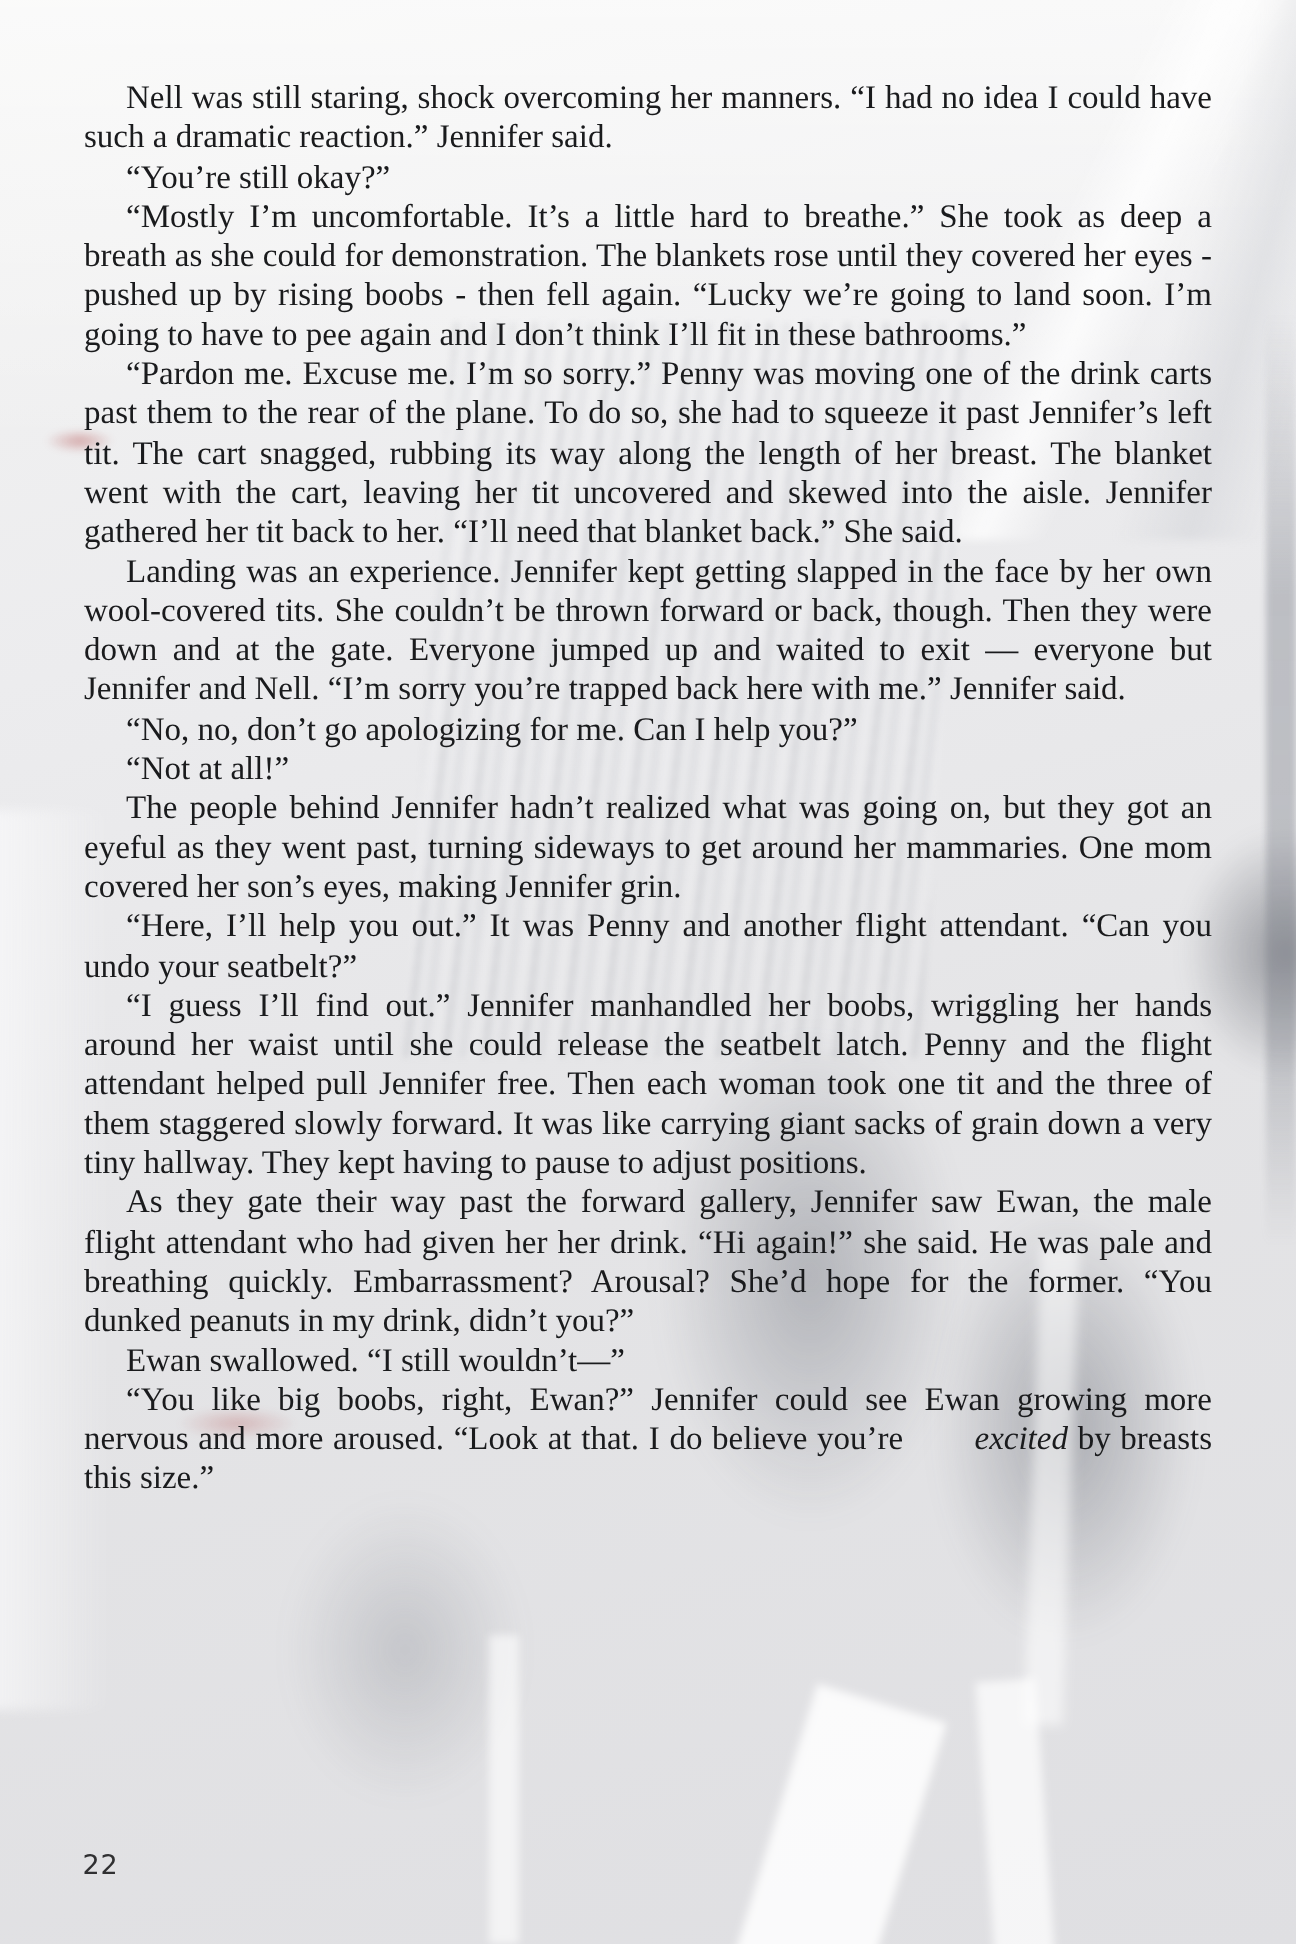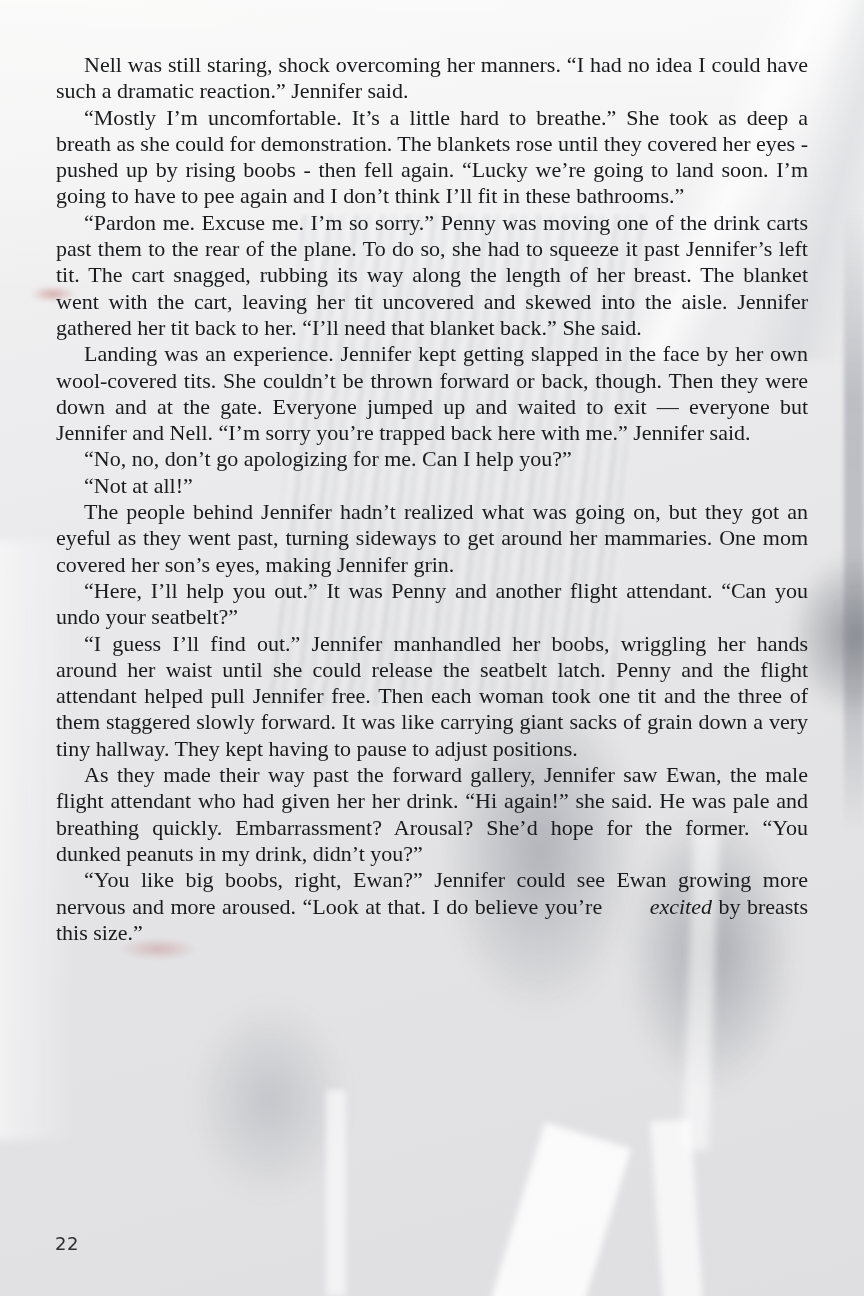--- a/index.html
+++ b/index.html
@@ -85,27 +85,29 @@
     <div class="vert-light-1"></div>
     <div class="vert-light-2"></div>
     <div class="white-wedge-1"></div>
     <div class="white-wedge-2"></div>
     <div class="red-smudge-1"></div>
     <div class="red-smudge-2"></div>
   </div>
 
   <div class="text-block">
       <p class="para"><span>Nell was still staring, shock overcoming her manners. “I had no idea I could have such a dramatic reaction.” Jennifer said.</span></p>
+      <p class="para"><span>“You’re still okay?”</span></p>
       <p class="para"><span>“Mostly I’m uncomfortable. It’s a little hard to breathe.” She took as deep a breath as she could for demonstration. The blankets rose until they covered her eyes - pushed up by rising boobs - then fell again. “Lucky we’re going to land soon. I’m going to have to pee again and I don’t think I’ll fit in these bathrooms.”</span></p>
       <p class="para"><span>“Pardon me. Excuse me. I’m so sorry.” Penny was moving one of the drink carts past them to the rear of the plane. To do so, she had to squeeze it past Jennifer’s left tit. The cart snagged, rubbing its way along the length of her breast. The blanket went with the cart, leaving her tit uncovered and skewed into the aisle. Jennifer gathered her tit back to her. “I’ll need that blanket back.” She said.</span></p>
       <p class="para"><span>Landing was an experience. Jennifer kept getting slapped in the face by her own wool-covered tits. She couldn’t be thrown forward or back, though. Then they were down and at the gate. Everyone jumped up and waited to exit — everyone but Jennifer and Nell. “I’m sorry you’re trapped back here with me.” Jennifer said.</span></p>
       <p class="para"><span>“No, no, don’t go apologizing for me. Can I help you?”</span></p>
       <p class="para"><span>“Not at all!”</span></p>
       <p class="para"><span>The people behind Jennifer hadn’t realized what was going on, but they got an eyeful as they went past, turning sideways to get around her mammaries. One mom covered her son’s eyes, making Jennifer grin.</span></p>
       <p class="para"><span>“Here, I’ll help you out.” It was Penny and another flight attendant. “Can you undo your seatbelt?”</span></p>
       <p class="para"><span>“I guess I’ll find out.” Jennifer manhandled her boobs, wriggling her hands around her waist until she could release the seatbelt latch. Penny and the flight attendant helped pull Jennifer free. Then each woman took one tit and the three of them staggered slowly forward. It was like carrying giant sacks of grain down a very tiny hallway. They kept having to pause to adjust positions.</span></p>
-      <p class="para"><span>As they made their way past the forward gallery, Jennifer saw Ewan, the male flight attendant who had given her her drink. “Hi again!” she said. He was pale and breathing quickly. Embarrassment? Arousal? She’d hope for the former. “You dunked peanuts in my drink, didn’t you?”</span></p>
+      <p class="para"><span>As they gate their way past the forward gallery, Jennifer saw Ewan, the male flight attendant who had given her her drink. “Hi again!” she said. He was pale and breathing quickly. Embarrassment? Arousal? She’d hope for the former. “You dunked peanuts in my drink, didn’t you?”</span></p>
+      <p class="para"><span>Ewan swallowed. “I still wouldn’t—”</span></p>
       <p class="para"><span>“You like big boobs, right, Ewan?” Jennifer could see Ewan growing more nervous and more aroused. “Look at that. I do believe you’re </span><em>excited</em><span> by breasts this size.”</span></p>
     </div>
 
   <div class="page-number">22</div>
 
 </div>
 
 </body></html>

